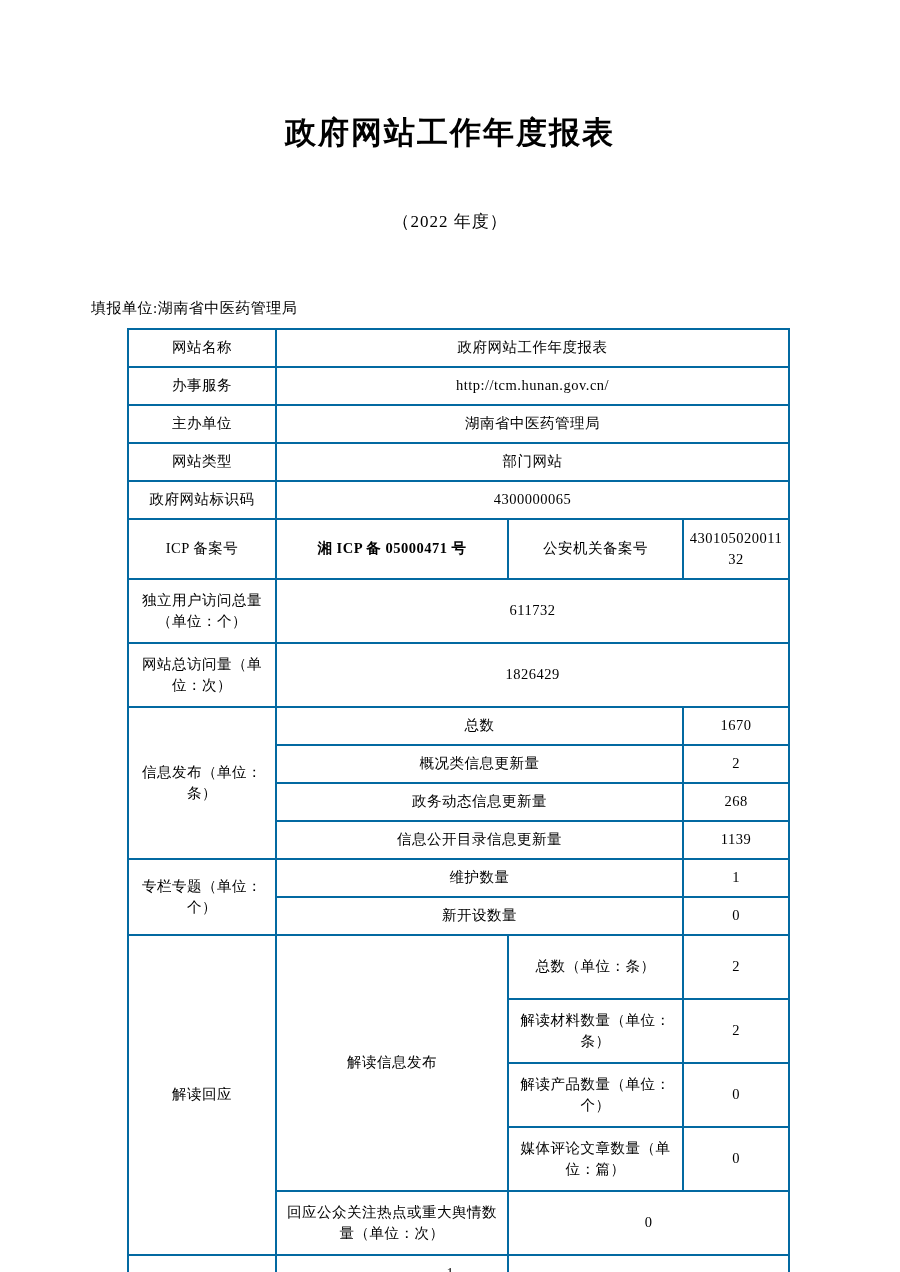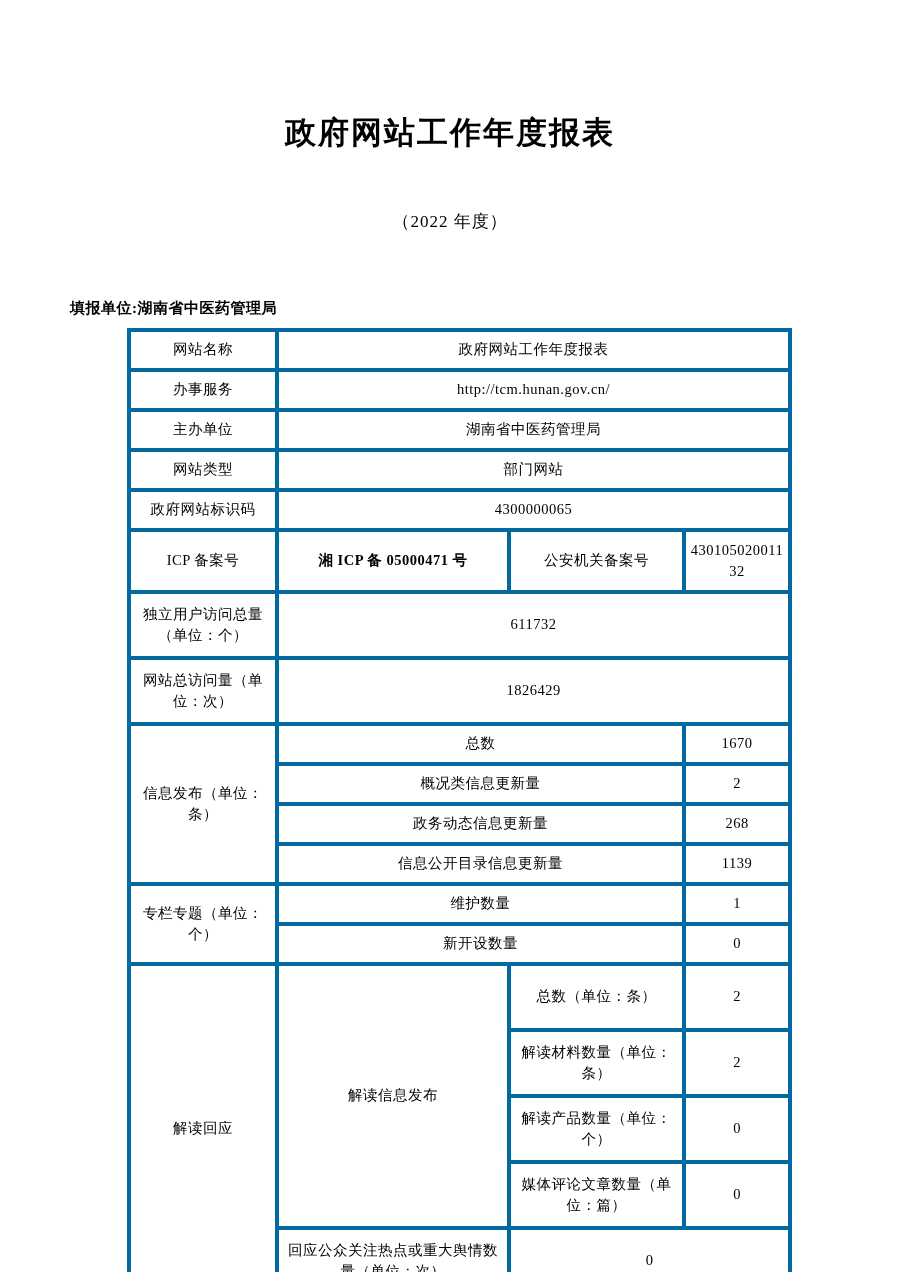--- a/index.html
+++ b/index.html
@@ -32,35 +32,35 @@
   }
   .doc-subtitle {
     text-align: center;
     font-size: 17px;
     margin: 12px;
     padding-top: 44px;
     letter-spacing: 1px;
   }
   .filler-line {
     font-size: 15px;
-    font-weight: bold;
-    margin: 8px;
+    font-weight: normal;
+    margin: 0;
     padding-top: 54px;
-    padding-left: 62px;
+    padding-left: 91px;
     letter-spacing: 0.5px;
   }
   table.report {
     border-collapse: collapse;
     margin-left: 127px;
     margin-top: 10px;
     width: 661px;
     table-layout: fixed;
   }
   table.report td {
-    border: 4px solid #0369a1;
+    border: 2px solid #0369a1;
     font-size: 14.5px;
     text-align: center;
     vertical-align: middle;
     padding: 6px 4px;
     line-height: 1.45;
     letter-spacing: 0.5px;
   }
   .c-label { width: 148px; }
   .c-mid   { width: 232px; }
   .c-sub   { width: 175px; }

